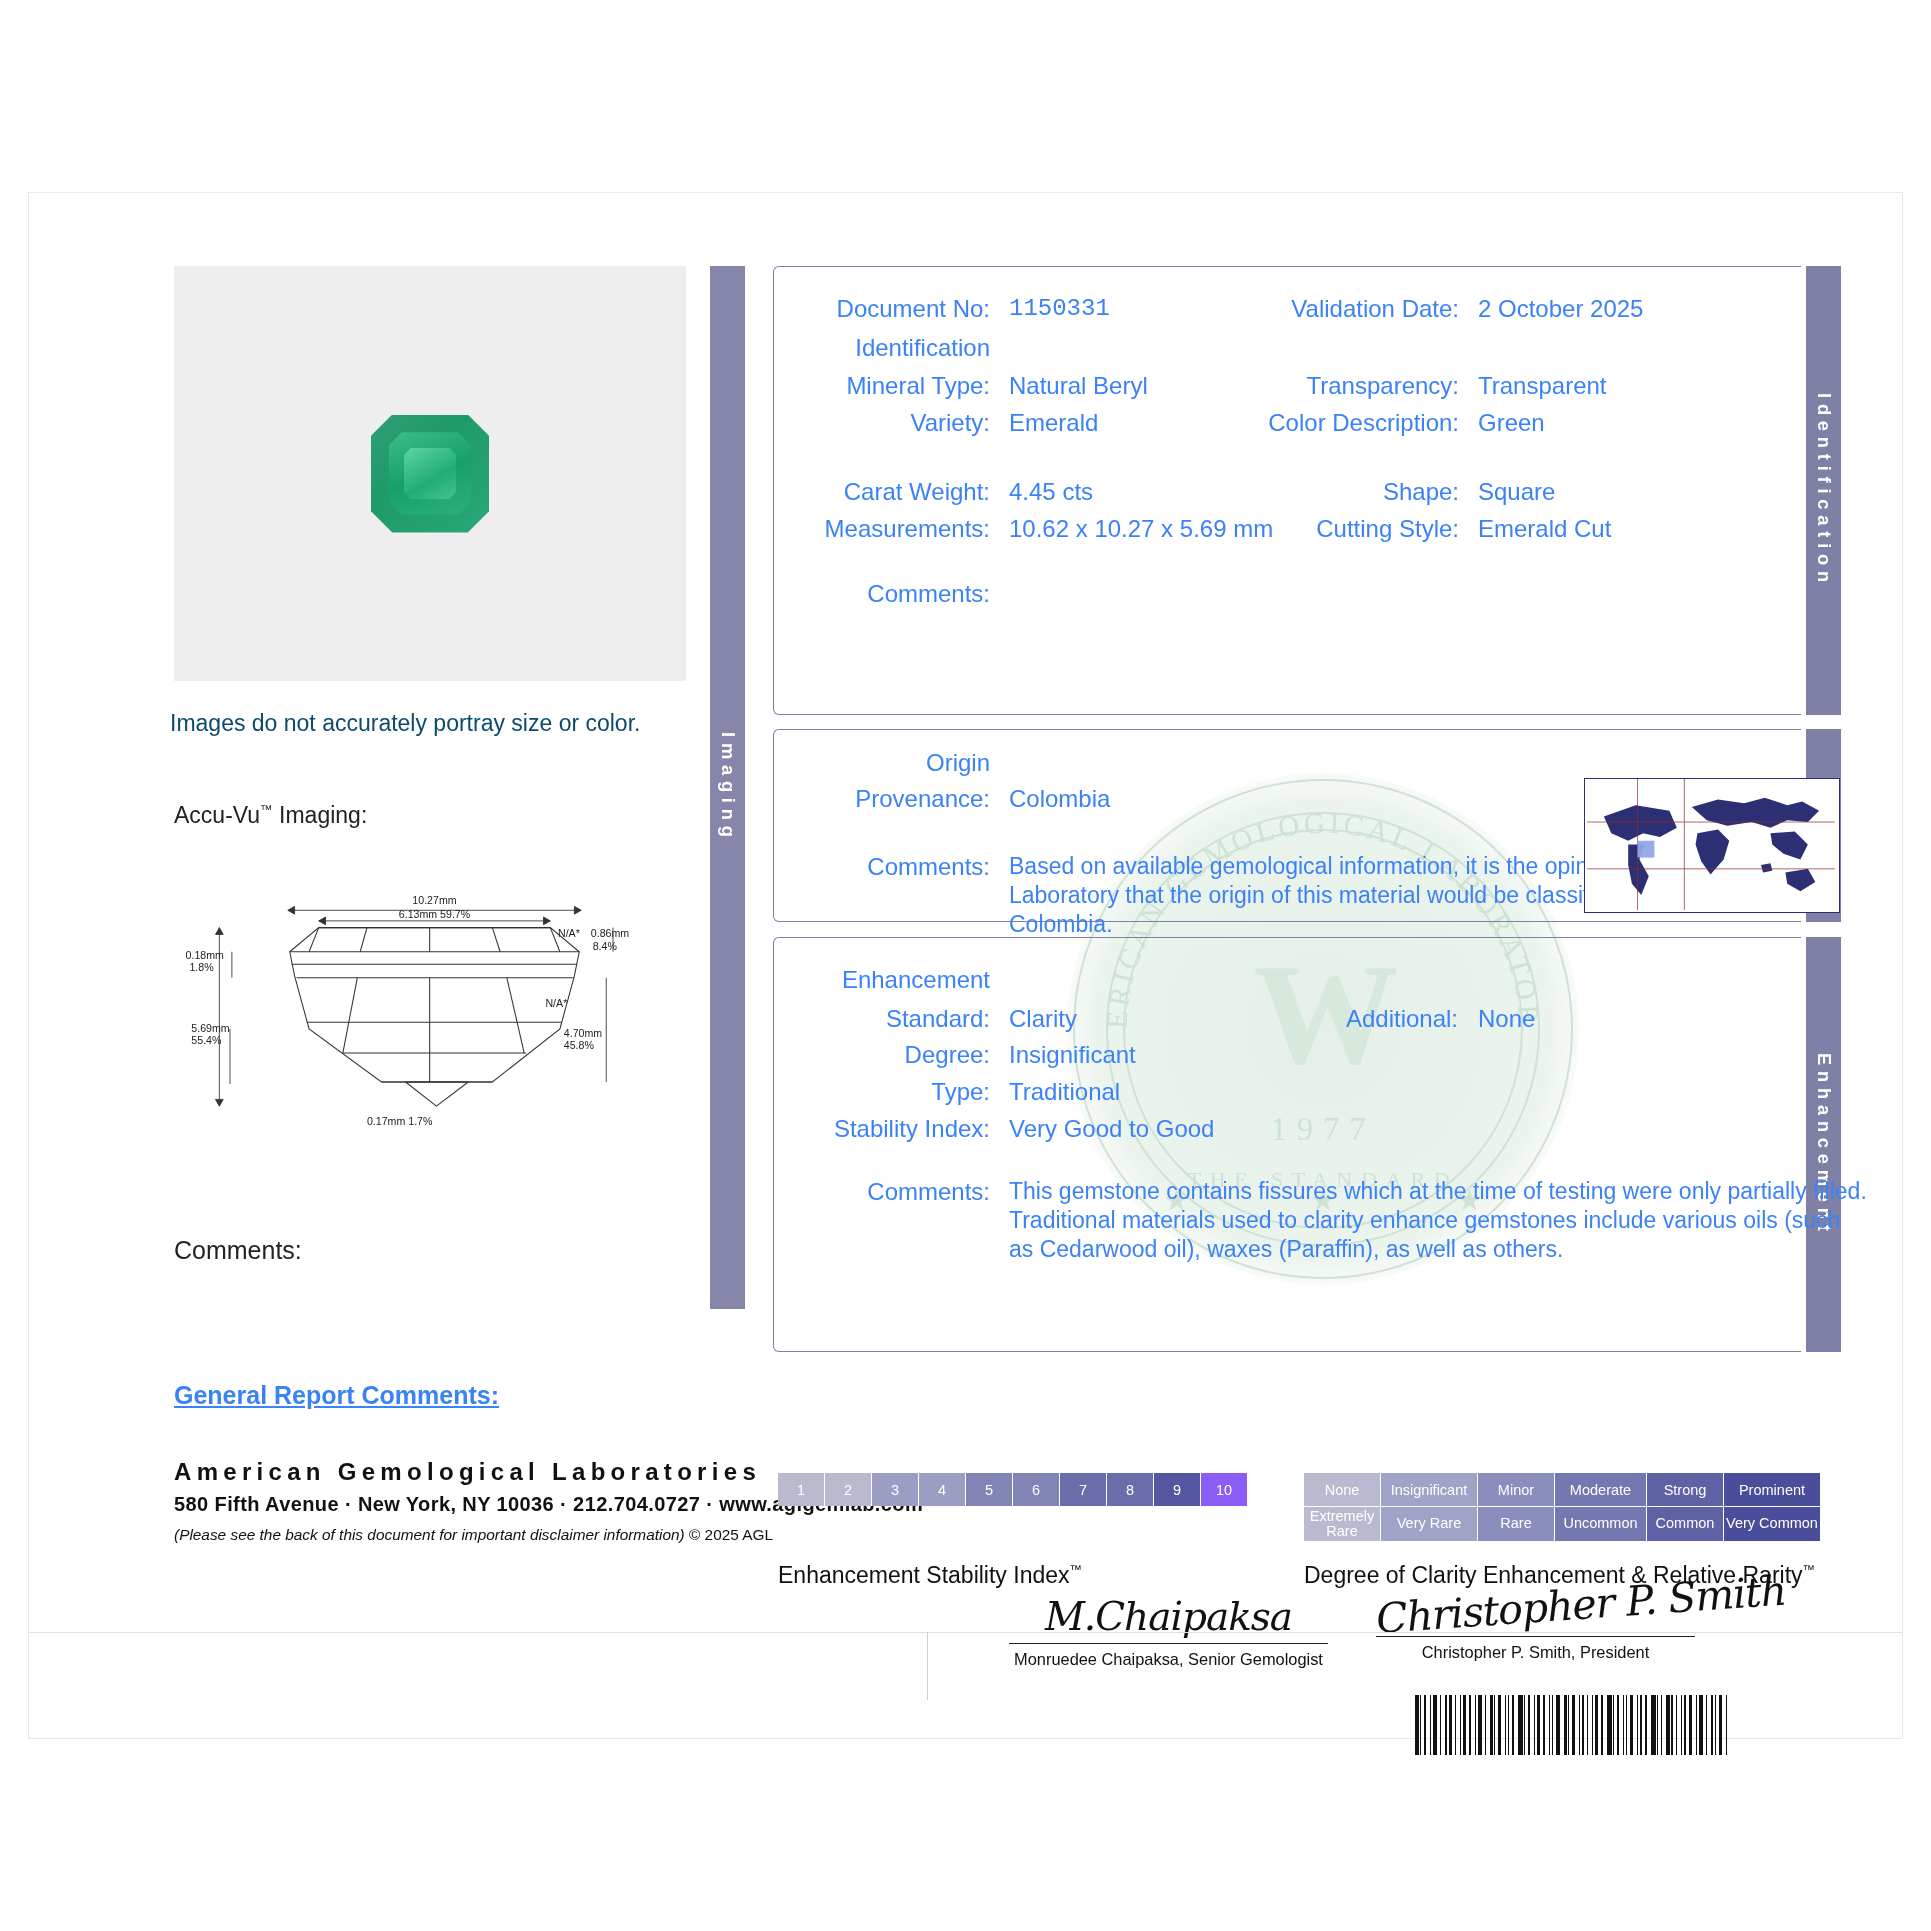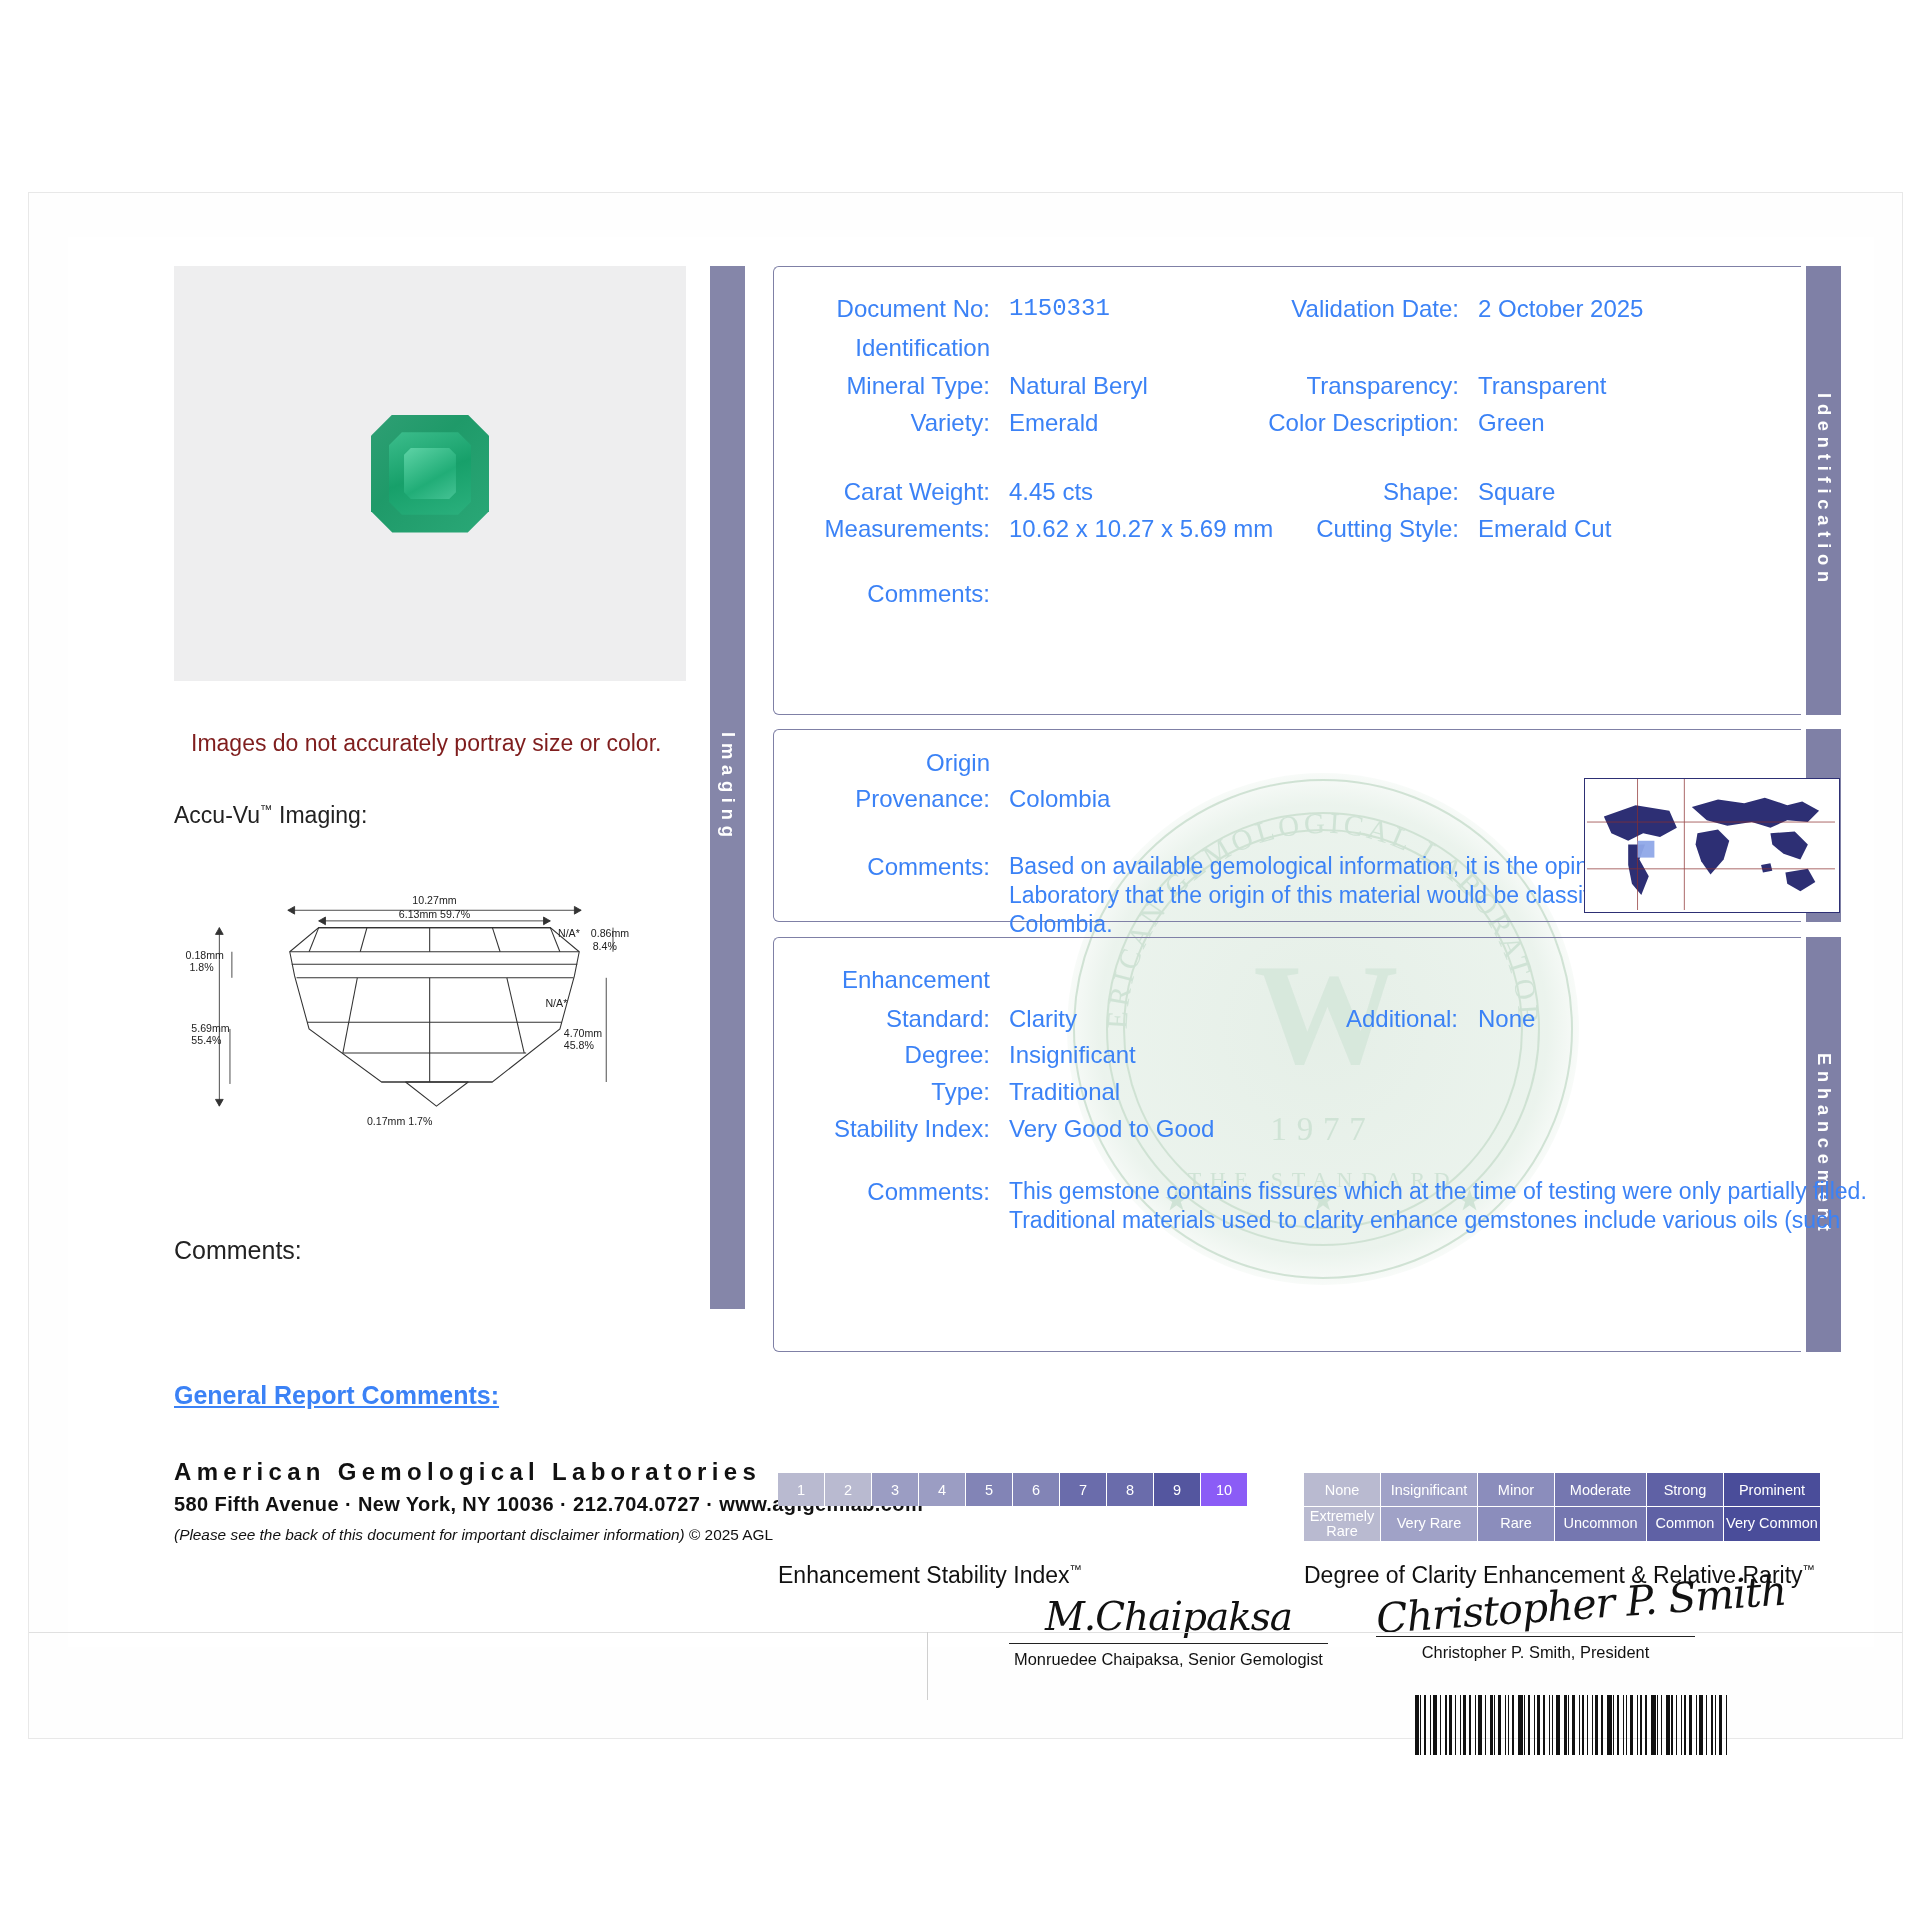--- a/index.html
+++ b/index.html
@@ -88,22 +88,22 @@
     position:absolute; left:15%; top:15%; width:70%; height:70%;
     background: linear-gradient(160deg,#3cbd8c 0%, #17a06a 50%, #2bb07d 100%);
     clip-path: polygon(16% 0,84% 0,100% 16%,100% 84%,84% 100%,16% 100%,0 84%,0 16%);
   }
   .gem-inner {
     position:absolute; left:28%; top:28%; width:44%; height:44%;
     background: linear-gradient(150deg,#5ed3a6 0%, #21ad77 60%, #45c294 100%);
     clip-path: polygon(14% 0,86% 0,100% 14%,100% 86%,86% 100%,14% 100%,0 86%,0 14%);
   }
   .caption {
-    position:absolute; left:123px; top:473px;
-    font-size: 23px; color:#7f1d1d; z-index:2;margin-top:20px;
+    position:absolute; left:102px; top:473px;
+    font-size: 23px; color:#0c4a6e; z-index:2;
   }
   .accuvu-label {
     position:absolute; left:106px; top:565px;
     font-size: 23px; color:#222; z-index:2;
   }
   .accuvu-label sup { font-size: 12.6px; }
   .profile {
     position:absolute; left:106px; top:623px;
     width: 521px; height: 280px; z-index: 2;
   }
@@ -417,20 +417,21 @@
 
   <div class="field lbl" style="left:574px; top:841px; width:348px;">Type:</div>
   <div class="field val" style="left:941px; top:841px;">Traditional</div>
 
   <div class="field lbl" style="left:574px; top:878px; width:348px;">Stability Index:</div>
   <div class="field val" style="left:941px; top:878px;">Very Good to Good</div>
 
   <div class="field lbl" style="left:574px; top:941px; width:348px;">Comments:</div>
   <div class="field val" style="left:941px; top:941px; font-size:23px;">This gemstone contains fissures which at the time of testing were only partially filled.</div>
   <div class="field val" style="left:941px; top:970px; font-size:23px;">Traditional materials used to clarity enhance gemstones include various oils (such</div>
+  <div class="field val" style="left:941px; top:999px; font-size:23px;">as Cedarwood oil), waxes (Paraffin), as well as others.</div>
 
   <div class="scale-wrap scale-esi">
     <div class="scale-row" id="esi-numbers">
         <div class="cellA" style="width: 47px; background: rgb(185, 186, 208);">1</div>
         <div class="cellA" style="width: 47px; background: rgb(185, 186, 208);">2</div>
         <div class="cellA" style="width: 47px; background: rgb(155, 157, 195);">3</div>
         <div class="cellA" style="width: 47px; background: rgb(155, 157, 195);">4</div>
         <div class="cellA" style="width: 47px; background: rgb(130, 132, 182);">5</div>
         <div class="cellA" style="width: 47px; background: rgb(130, 132, 182);">6</div>
         <div class="cellA" style="width: 47px; background: rgb(106, 108, 171);">7</div>

